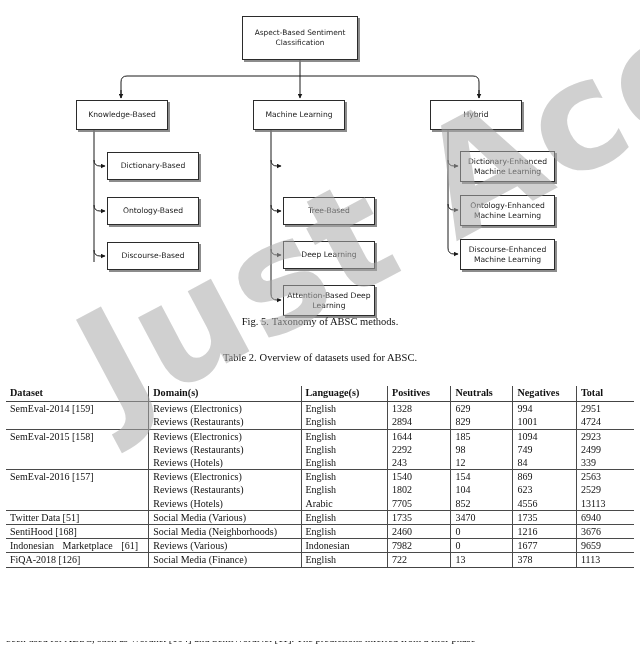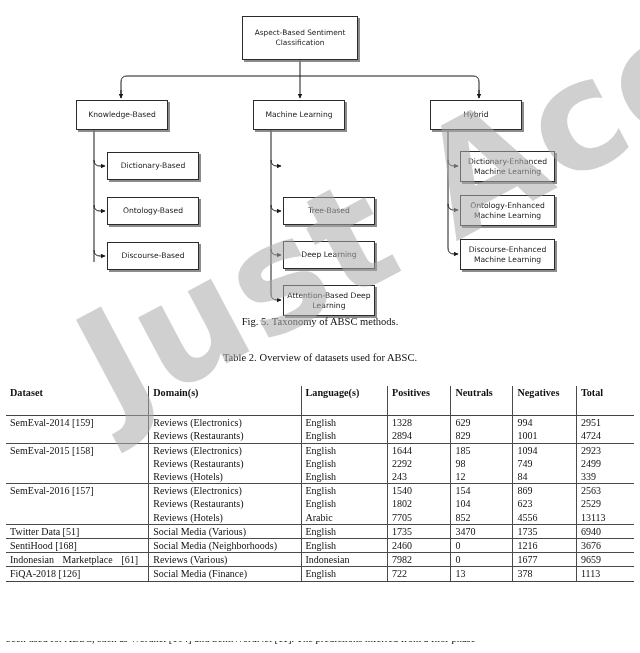--- a/index.html
+++ b/index.html
@@ -104,21 +104,21 @@
     padding: 0px 4px;
     vertical-align: top;
     text-align: left;
     line-height: 13.2px;
     height: 13.2px;
     white-space: nowrap;
   }
   table.dtable thead th {
     font-weight: bold;
     font-size: 10.2px;
-    padding-bottom: 16px;
+    padding-bottom: 2px;
     border-bottom: 1.4px solid #444;
   }
   table.dtable thead th.vrule,
   table.dtable tbody td.vrule {
     border-left: 1px solid #4a4a4a;
   }
   tbody tr.group-start > td {
     border-top: 1px solid #4a4a4a;
   }
   tbody tr.last-row > td {

